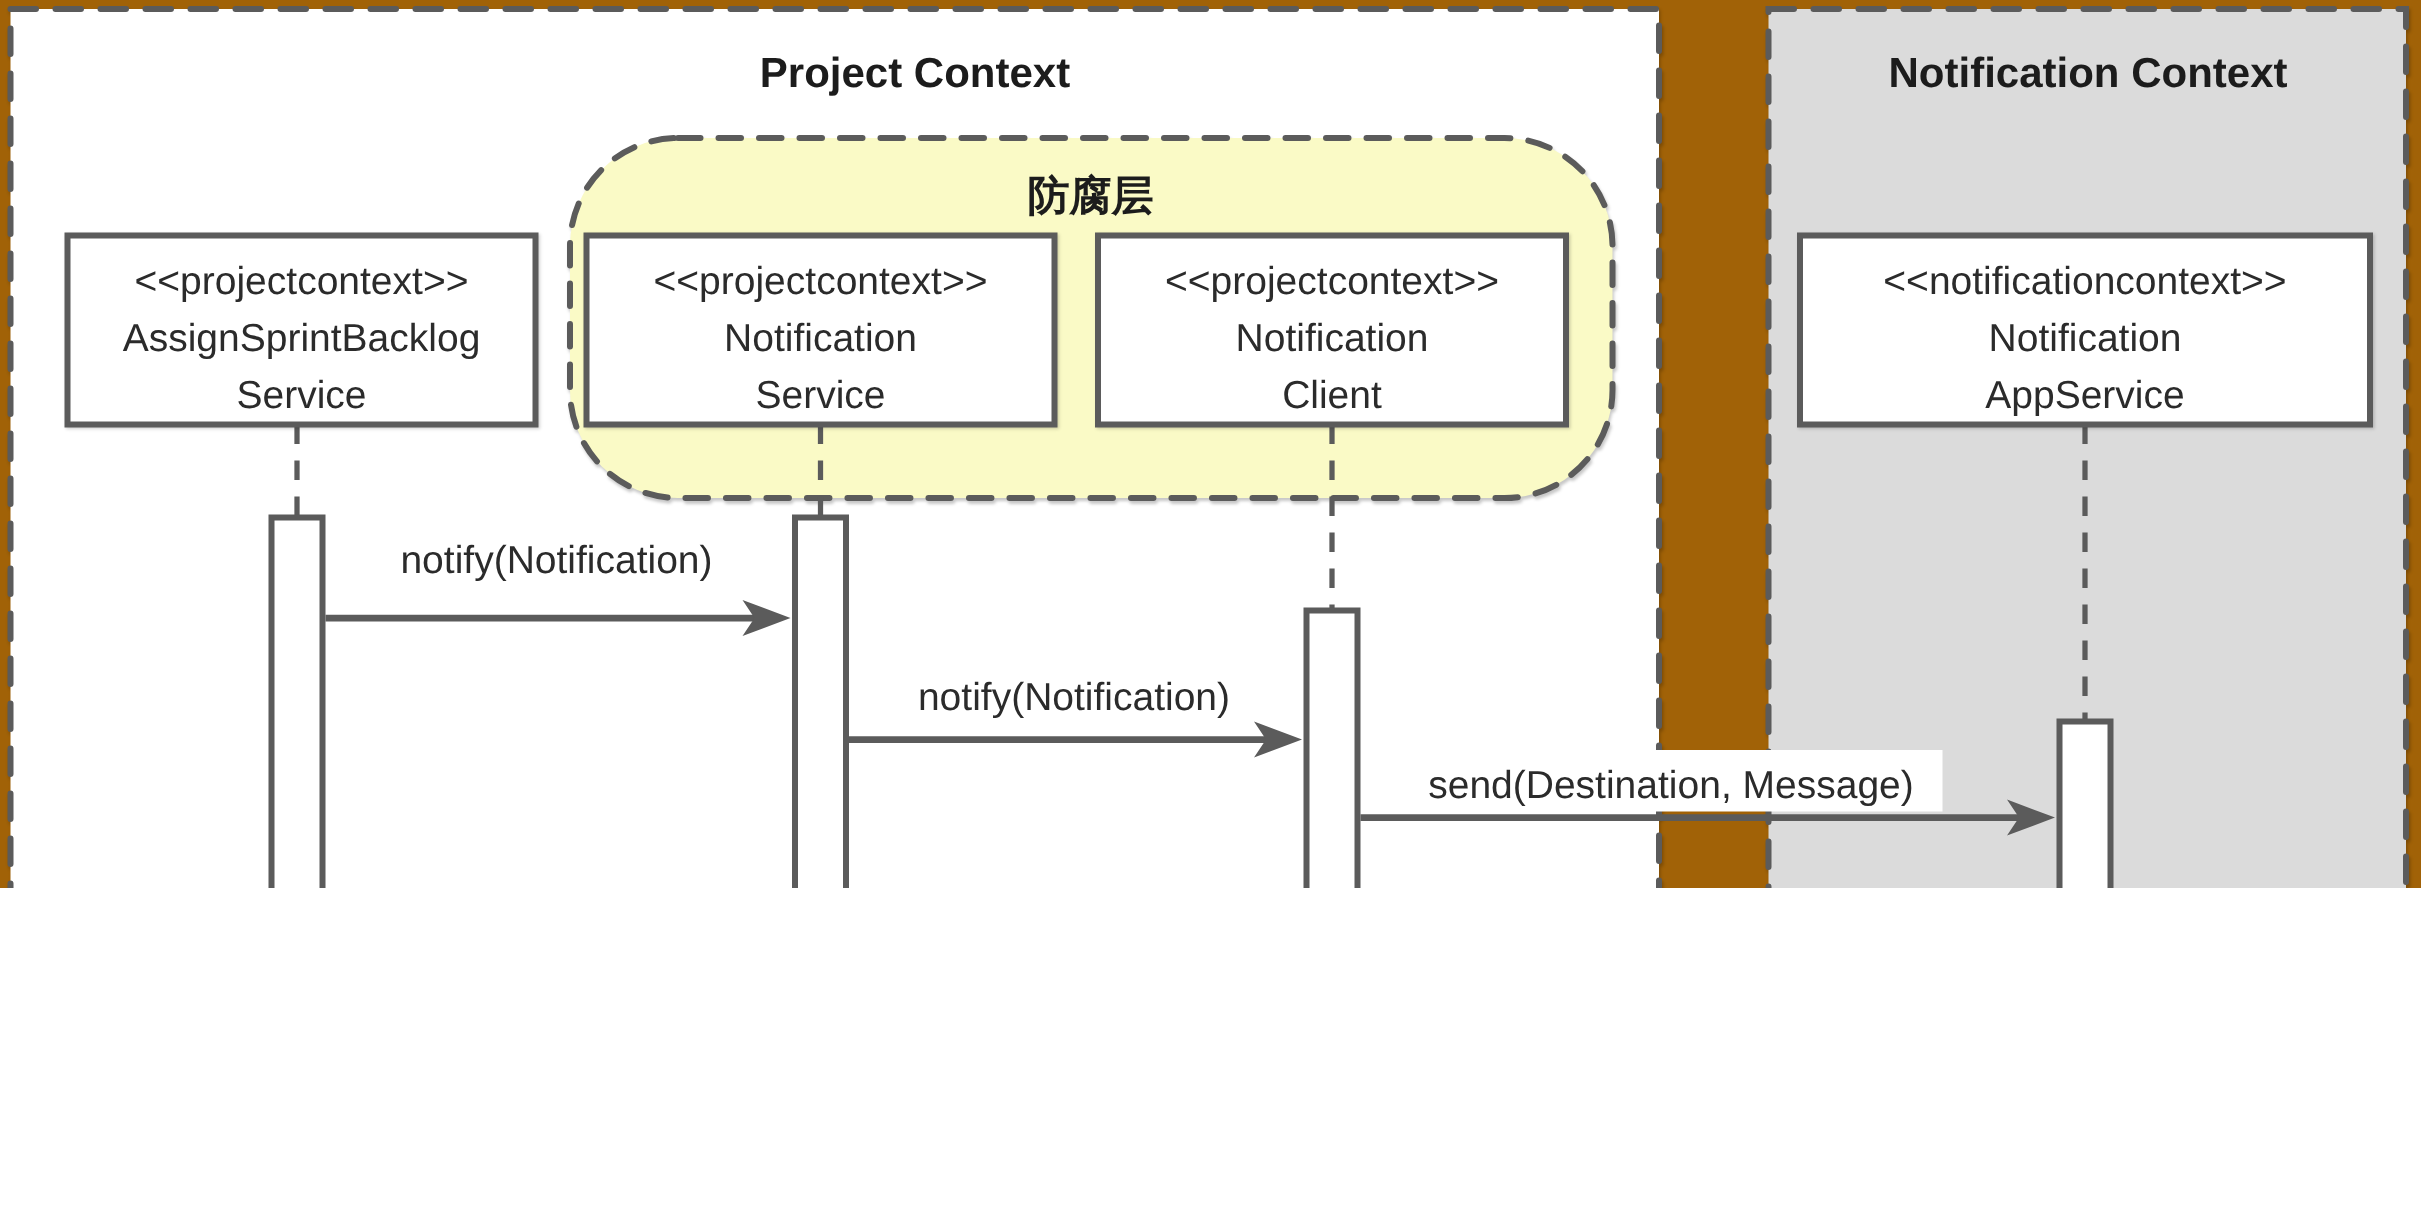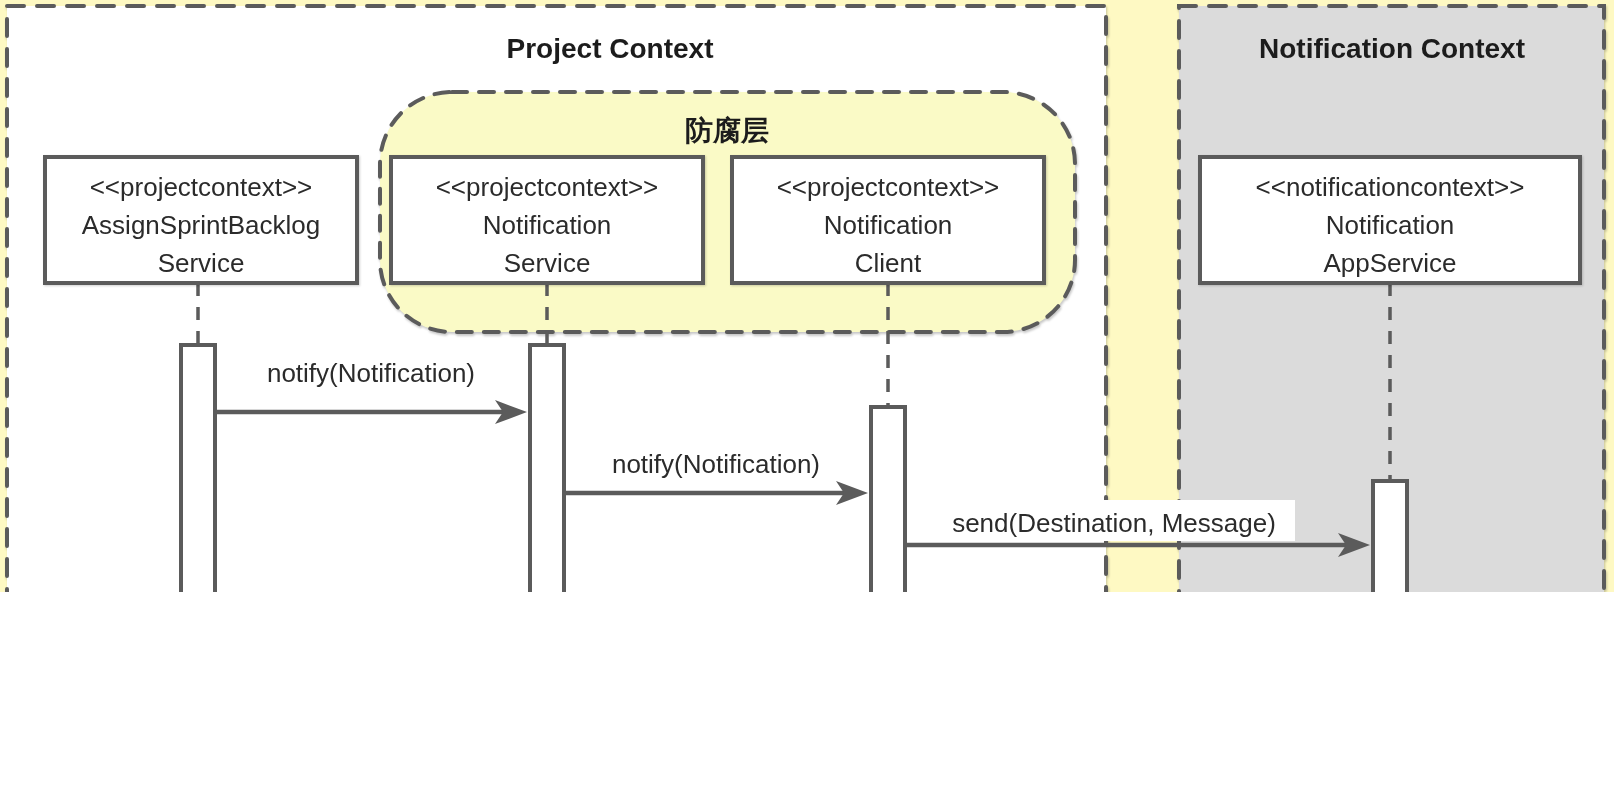--- a/index.html
+++ b/index.html
@@ -5,21 +5,21 @@
   html, body {
     margin: 0;
     padding: 0;
     background: #ffffff;
     font-family: "Liberation Sans", sans-serif;
   }
   .canvas {
     position: relative;
     width: 1614px;
     height: 592px;
-    background: #fef9c3;
+    background: #a16207;
     overflow: hidden;
   }
   svg { display: block; }
   .boundary { filter: drop-shadow(1.5px 2px 1px rgba(0,0,0,0.22)); }
   .pbox { filter: drop-shadow(1px 1.5px 1px rgba(0,0,0,0.18)); }
   .ctx-title {
     font-size: 28px;
     font-weight: bold;
     fill: #1c1c1c;
     text-anchor: middle;

